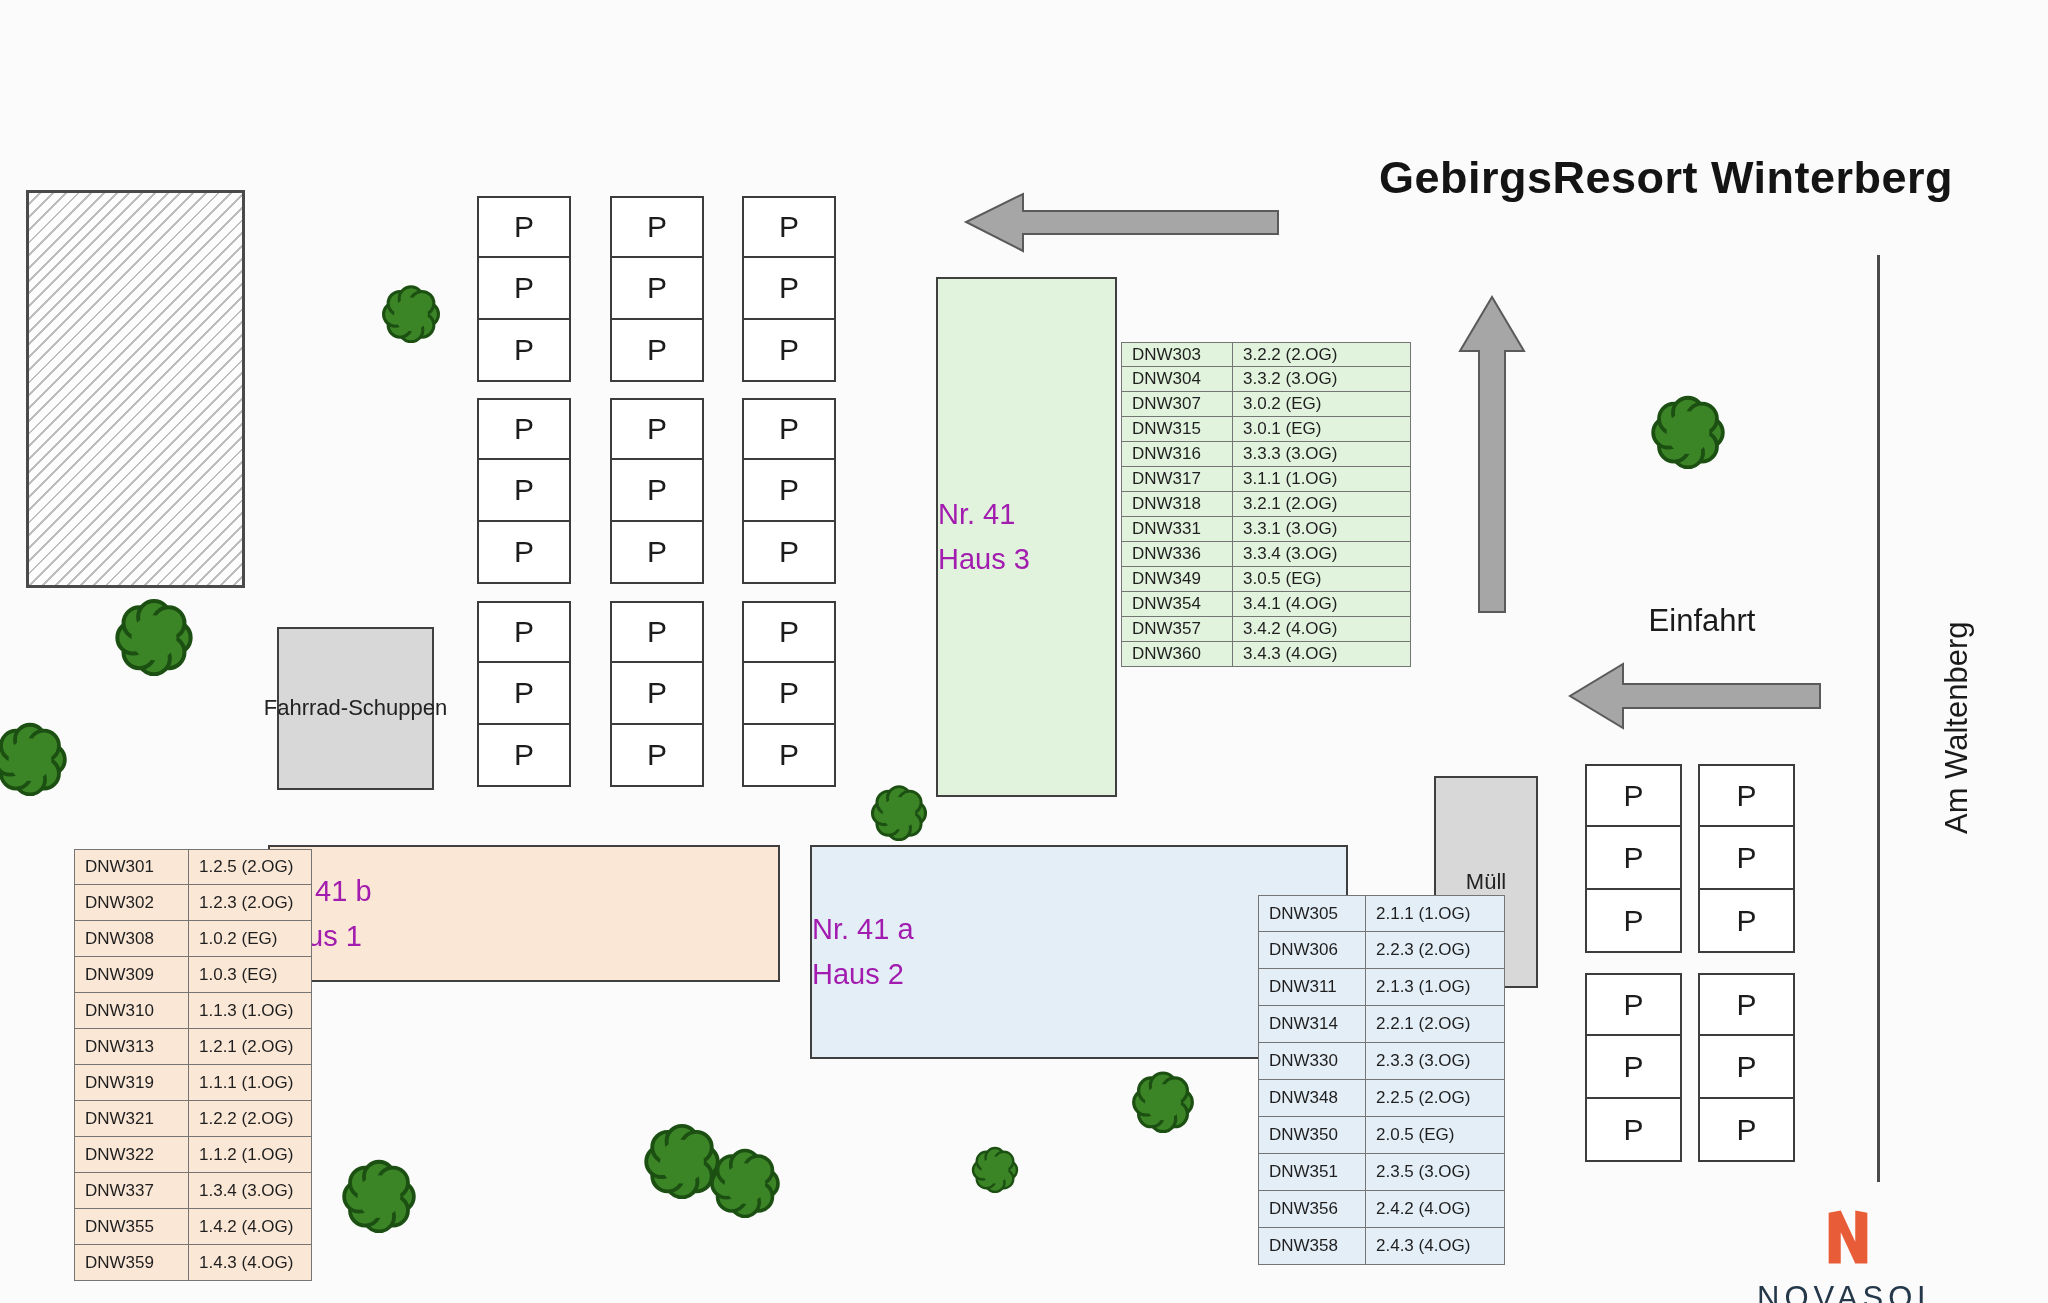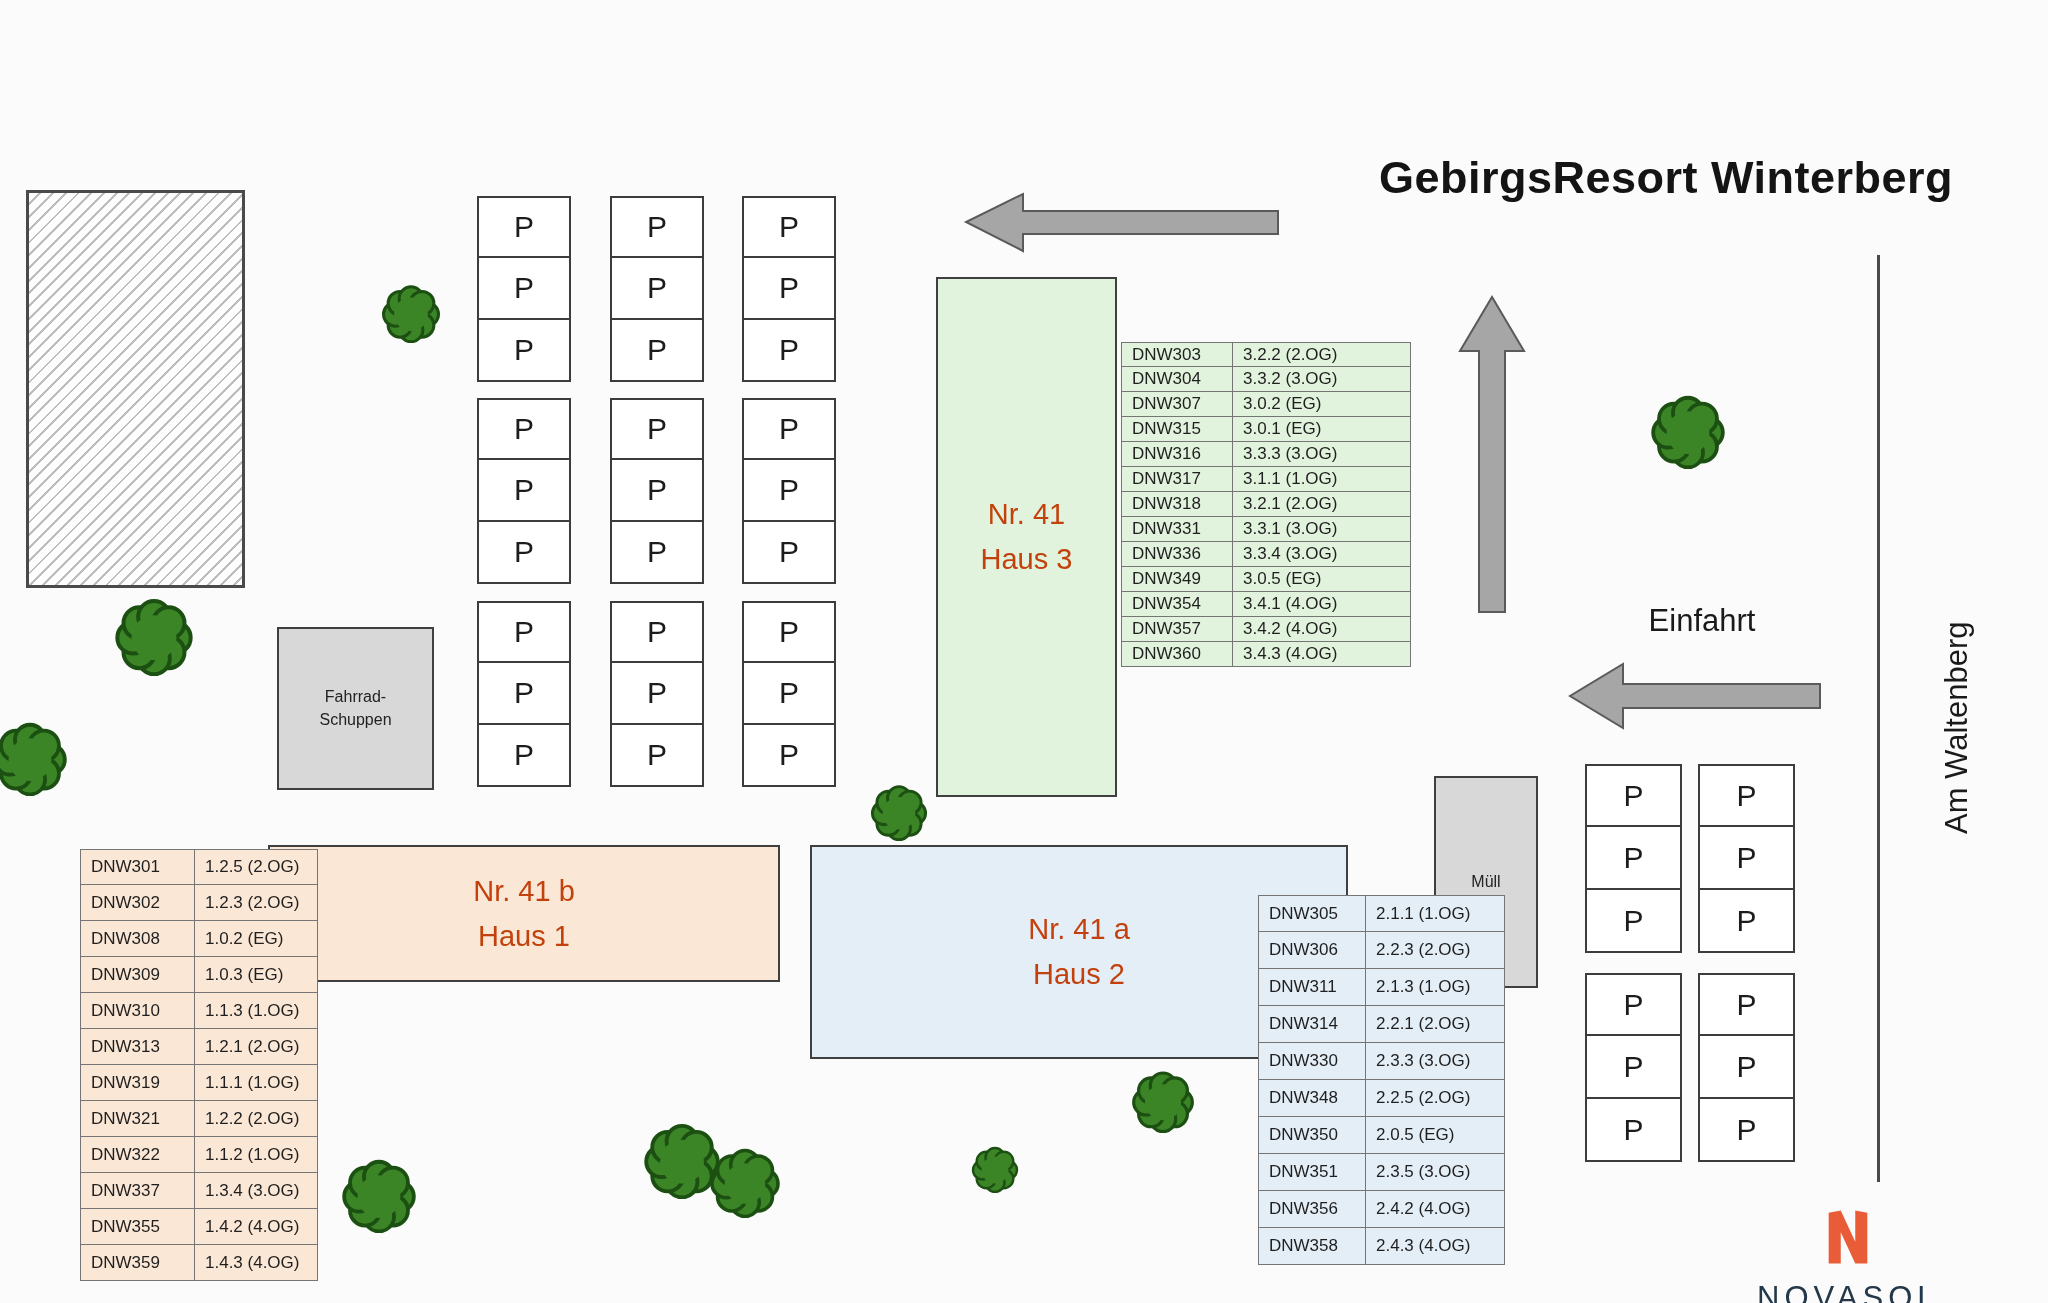--- a/index.html
+++ b/index.html
@@ -14,41 +14,41 @@
              background: repeating-linear-gradient(135deg, #fdfdfd 0 7px, #bdbdbd 7px 9px); }
 
   .pgroup { position: absolute; display: flex; flex-direction: column; }
   .pc { width: 94px; height: 62px; background: #ffffff; border: 2px solid #3c3c3c;
         display: flex; align-items: center; justify-content: center;
         font-size: 30px; color: #1c1c1c; }
   .pc + .pc { border-top: none; }
   .pg-r .pc { width: 97px; height: 63px; }
 
   .graybox { position: absolute; background: var(--gray_fill, #d8d8d8); border: 2px solid #3f3f3f;
-             display: flex; flex-direction: column; align-items: center; justify-content: center;
-             font-size: 16px; line-height: 1.4; text-align: center; color: #222; }
+             display: flex; flex-direction: row; align-items: center; justify-content: center;
+             font-size: 22px; line-height: 1.4; text-align: center; color: #222; }
   .shed  { left: 277px; top: 627px; width: 157px; height: 163px; }
   .muell { left: 1434px; top: 776px; width: 104px; height: 212px; }
 
   .building { position: absolute; border: 2px solid #3f3f3f; z-index: 1;
-              display: flex; flex-direction: column; align-items: center; justify-content: center;
-              font-size: 29px; line-height: 1.55; color: #c2410c; }
+              display: flex; flex-direction: column; justify-content: center;
+              font-size: 29px; line-height: 1.55; color: #a21caf; }
   .b3 { left: 936px; top: 277px; width: 181px; height: 520px; background: var(--haus3_fill, #e2f3dd); }
   .b1 { left: 268px; top: 845px; width: 512px; height: 137px; background: var(--haus1_fill, #fbe7d6); }
   .b2 { left: 810px; top: 845px; width: 538px; height: 214px; background: var(--haus2_fill, #e4eef7); }
 
   .apt { position: absolute; z-index: 4; font-size: 17px; color: #1f1f1f; }
   .apt .row { display: flex; }
   .apt .cell { border: 1px solid #757575; display: flex; align-items: center; padding-left: 10px; }
   .apt .row + .row .cell { border-top: none; }
   .apt .cell.c2 { border-left: none; }
   .apt-h3 { left: 1121px; top: 342px; }
   .apt-h3 .cell { height: 25px; background: var(--haus3_fill, #e2f3dd); }
   .apt-h3 .c1 { width: 112px; } .apt-h3 .c2 { width: 178px; }
-  .apt-h1 { left: 32px; top: 849px; padding-left: 48px; }
+  .apt-h1 { left: 26px; top: 849px; padding-left: 48px; }
   .apt-h1 .cell { height: 36px; background: var(--haus1_fill, #fbe7d6); }
   .apt-h1 .c1 { width: 115px; } .apt-h1 .c2 { width: 123px; }
   .apt-h2 { left: 1258px; top: 895px; }
   .apt-h2 .cell { height: 37px; background: var(--haus2_fill, #e4eef7); }
   .apt-h2 .c1 { width: 108px; } .apt-h2 .c2 { width: 139px; text-align: center; }
 
   .arrow { position: absolute; }
 
   .einfahrt { position: absolute; left: 1592px; top: 603px; width: 220px; text-align: center;
               font-size: 31px; color: #1a1a1a; }

